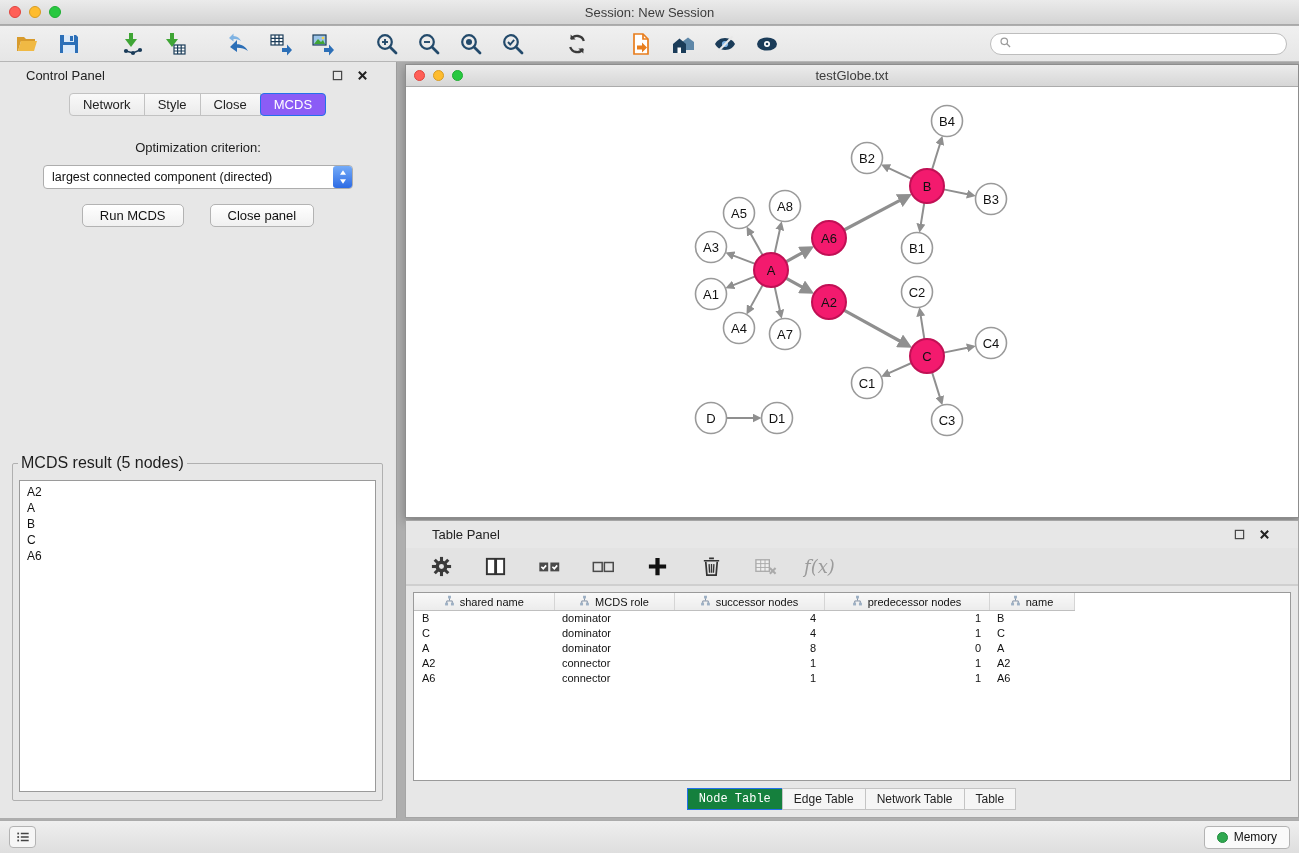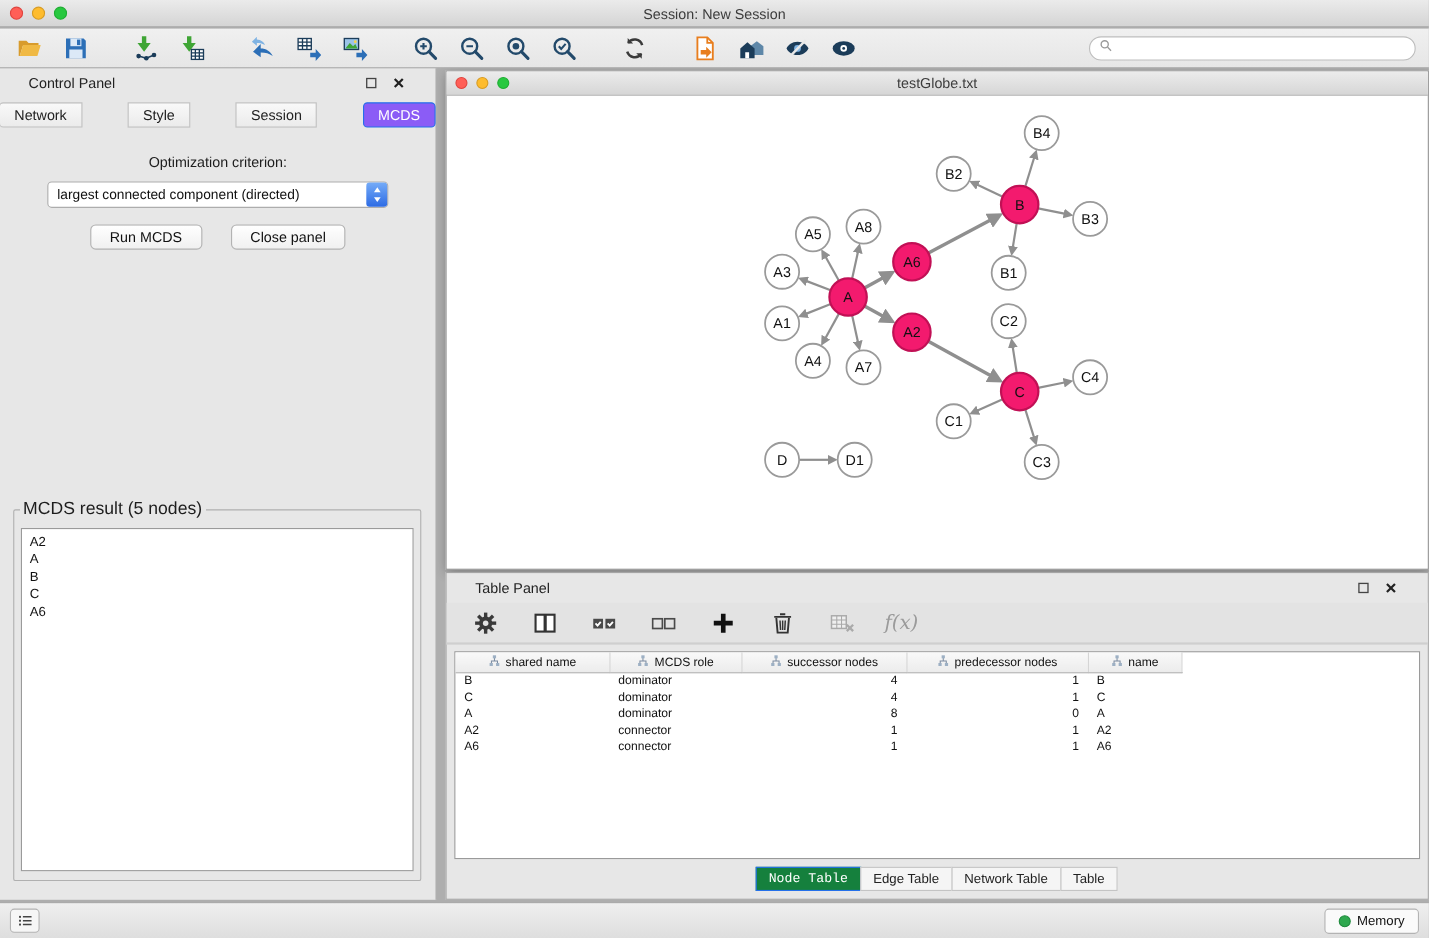--- a/index.html
+++ b/index.html
@@ -38,21 +38,21 @@
   #desktop { position: absolute; top: 62px; left: 0; right: 0; bottom: 33px; background: #aeaeae; }
 
   
   #control-panel { position: absolute; left: 0; top: 0; width: 397px; height: 756px;
     background: #e7e7e7; border-right: 1px solid #9f9f9f; }
   .panel-header { height: 26px; display: flex; align-items: center; padding: 0 26px; font-size: 13px; color: #222; }
   .panel-header .ph-title { flex: 1; }
   .ph-btn { width: 16px; height: 16px; display: flex; align-items: center; justify-content: center;
     margin-left: 9px; background: none; border: none; cursor: pointer; padding: 0; }
   .ph-btn svg { width: 11px; height: 11px; }
-  #cp-tabs { display: flex; justify-content: space-between; margin-top: 5px; }
+  #cp-tabs { display: flex; justify-content: center; margin-top: 5px; }
   .cp-tab { font-size: 13px; padding: 3px 13px; border: 1px solid #c2c2c2;
     background: linear-gradient(#f9f9f9, #ebebeb); margin-left: -1px; color: #222; cursor: pointer; }
   .cp-tab:first-child { border-radius: 4px 0 0 4px; }
   .cp-tab:last-child { border-radius: 0 4px 4px 0; }
   .cp-tab.active { background: #8b5cf6; color: #fff; border-color: #2470ea; border-radius: 4px; }
   #opt-label { text-align: center; margin-top: 24px; font-size: 13px; color: #1d1d1d; }
   #criterion-dropdown { width: 310px; margin: 10px auto 0 auto; height: 24px; background: #fff;
     border: 1px solid #adadad; border-radius: 4px; display: flex; align-items: center; cursor: pointer; }
   #criterion-dropdown .dd-text { flex: 1; font-size: 12.5px; padding-left: 8px; color: #111;
     white-space: nowrap; overflow: hidden; }
@@ -312,21 +312,21 @@
         <button class="ph-btn">
           <svg viewBox="0 0 12 12">
               <path stroke="#222" stroke-width="2.2" d="M2 2l8 8M10 2l-8 8"></path>
             </svg>
         </button>
       </div>
 
       <div id="cp-tabs">
           <div class="cp-tab">Network</div>
           <div class="cp-tab">Style</div>
-          <div class="cp-tab">Session</div>
+          <div class="cp-tab">Close</div>
           <div class="cp-tab active">MCDS</div>
         </div>
 
       <div id="opt-label">Optimization criterion:</div>
 
       <div id="criterion-dropdown">
         <span class="dd-text">largest connected component (directed)</span>
         <span class="dd-stepper">
           <svg viewBox="0 0 10 18" width="10" height="16">
               <path d="M5 1.5l3.4 5h-6.8z" fill="#fff"></path>

